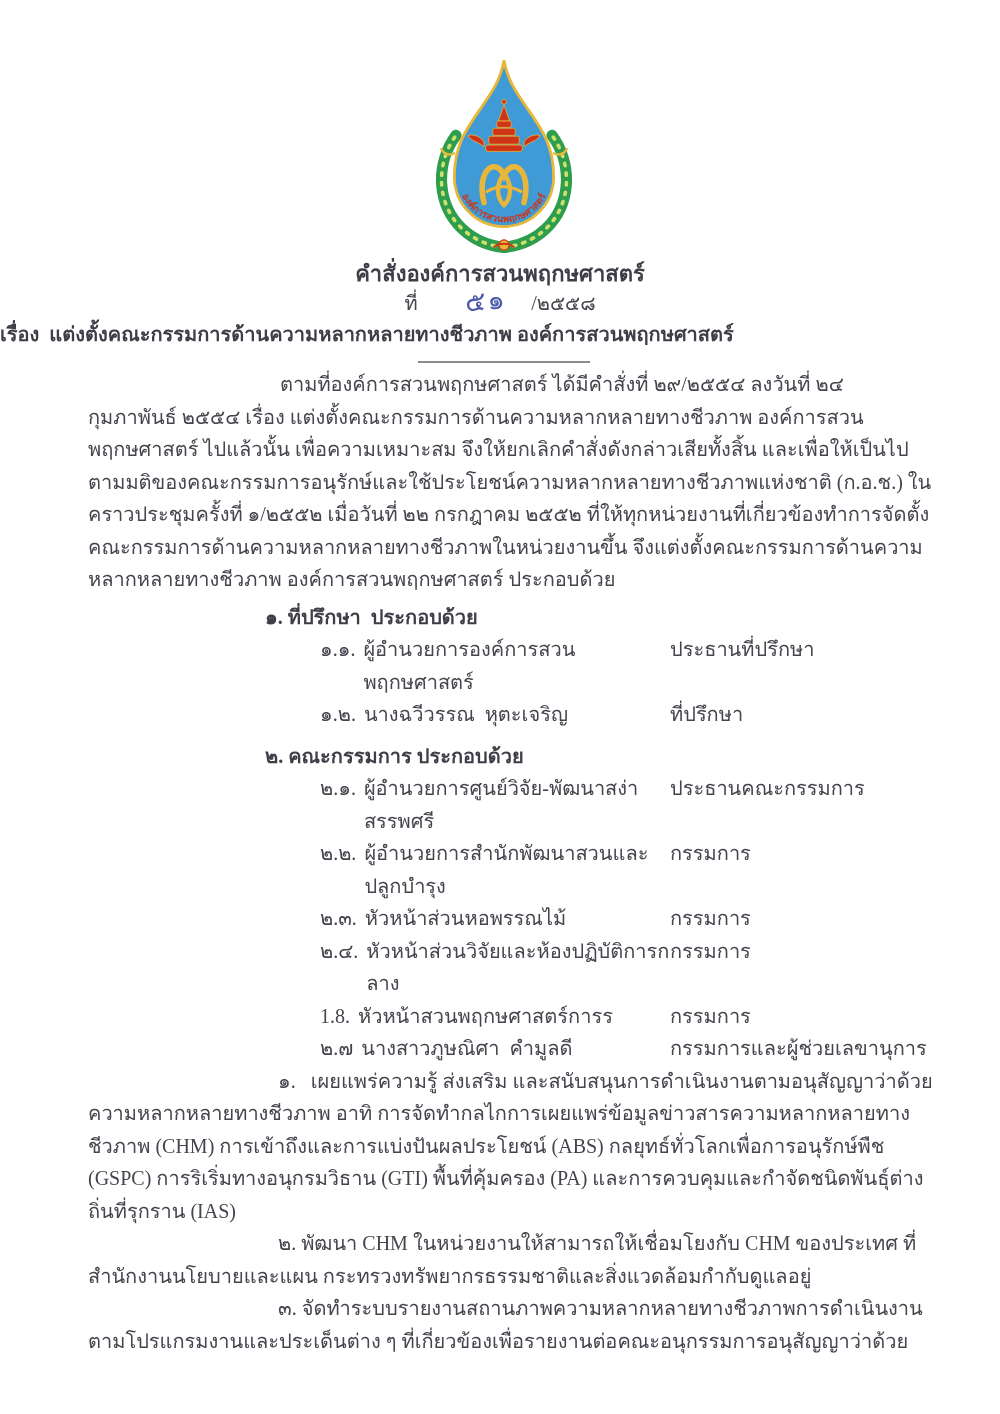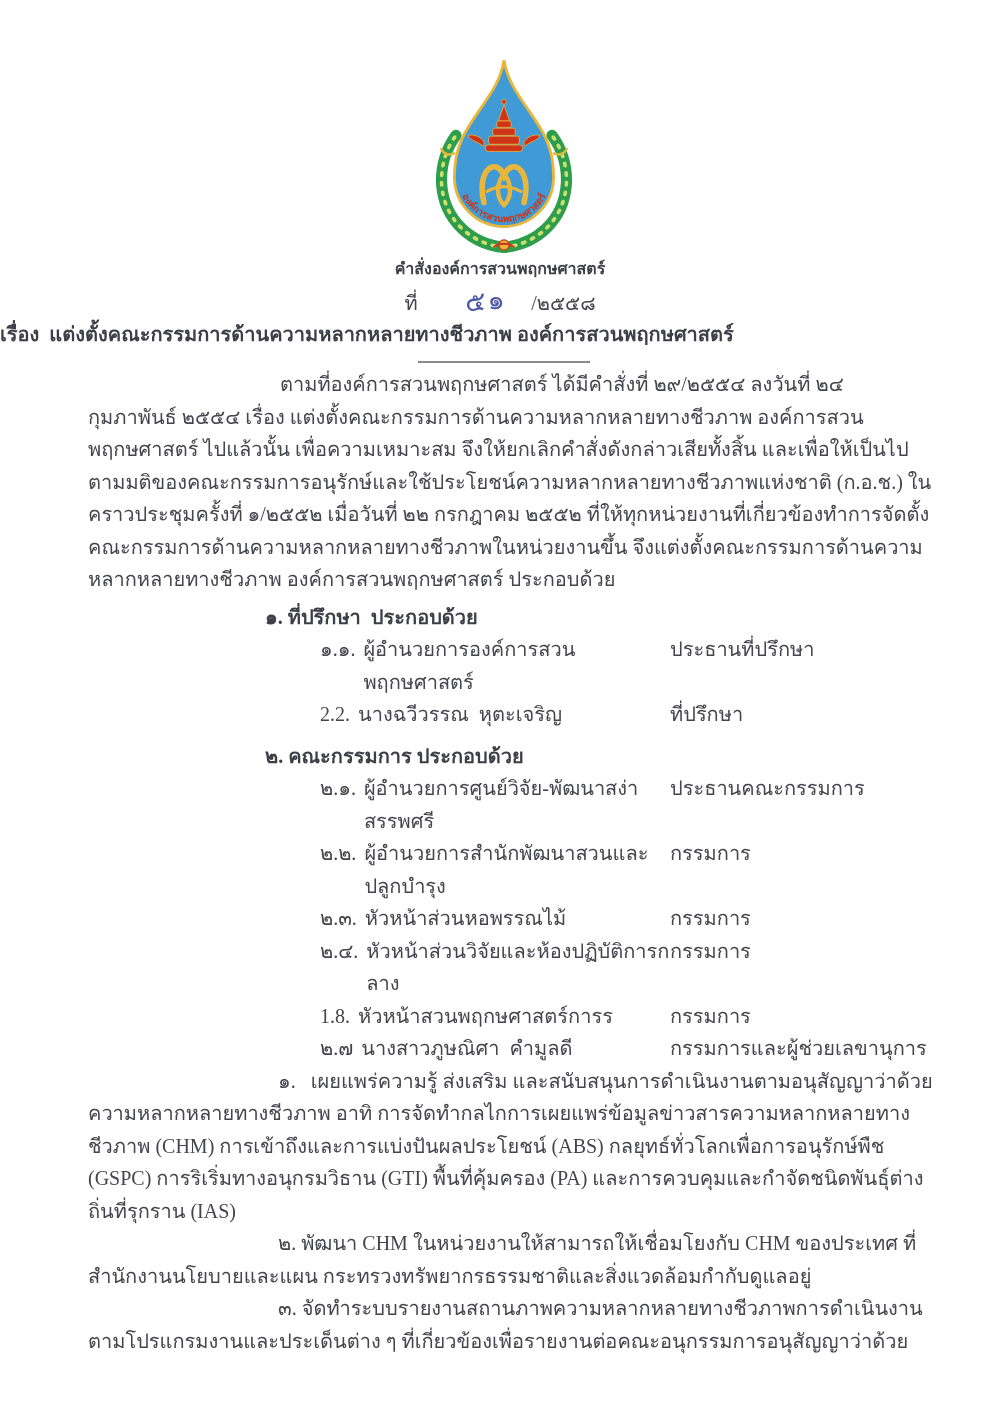--- a/index.html
+++ b/index.html
@@ -10,21 +10,21 @@
     background:#ffffff;
     font-family:"Liberation Serif","DejaVu Serif",serif;
     color:#45454e;
     overflow:hidden;
   }
   
   .logo-wrap{position:absolute;left:420px;top:56px;width:168px;height:198px;}
   
   .hdr-title{
     position:absolute;top:256px;left:0;width:1000px;
-    text-align:center;font-size:16px;font-weight:bold;color:#3e3e48;
+    text-align:center;font-size:22px;font-weight:bold;color:#3e3e48;
   }
   .hdr-number{
     position:absolute;top:287px;left:0;width:1000px;
     text-align:center;font-size:20px;color:#45454e;
   }
   .hdr-number .num-label{display:inline-block;margin-right:42px;}
   .hdr-number .num-hand{
     display:inline-block;margin-right:20px;
     font-size:27px;line-height:20px;
     transform:rotate(-4deg);letter-spacing:2px;
@@ -132,21 +132,21 @@
 
     <div class="member-row">
       <span class="member-cell-name">
         <span class="member-no">๑.๑.</span>
         <span class="member-name">ผู้อำนวยการองค์การสวนพฤกษศาสตร์</span>
       </span>
       <span class="member-role">ประธานที่ปรึกษา</span>
     </div>
     <div class="member-row">
       <span class="member-cell-name">
-        <span class="member-no">2.2.</span>
+        <span class="member-no">๑.๒.</span>
         <span class="member-name">นางฉวีวรรณ&nbsp; หุตะเจริญ</span>
       </span>
       <span class="member-role">ที่ปรึกษา</span>
     </div>
 
     <p class="sec-heading gap">๒. คณะกรรมการ ประกอบด้วย</p>
 
     <div class="member-row">
       <span class="member-cell-name">
         <span class="member-no">๒.๑.</span>

